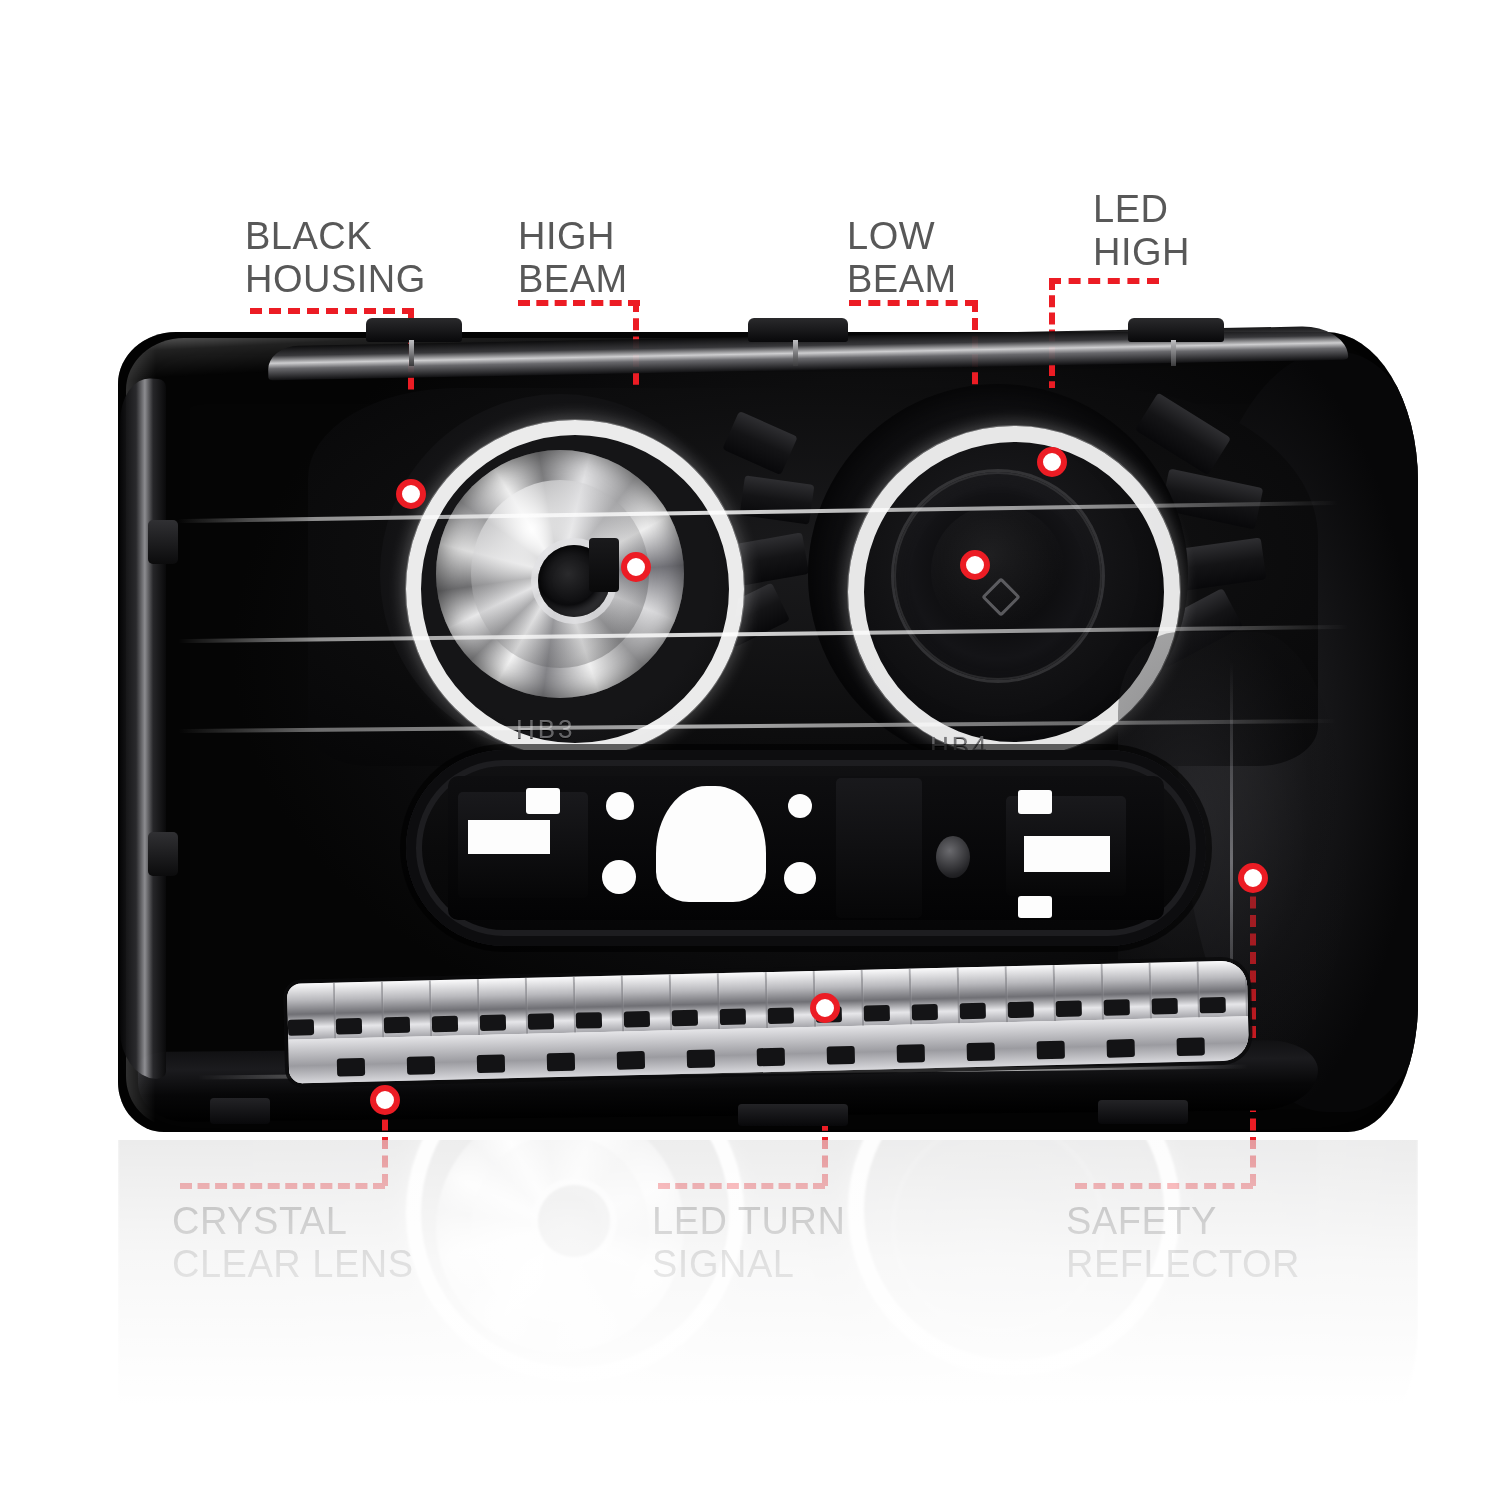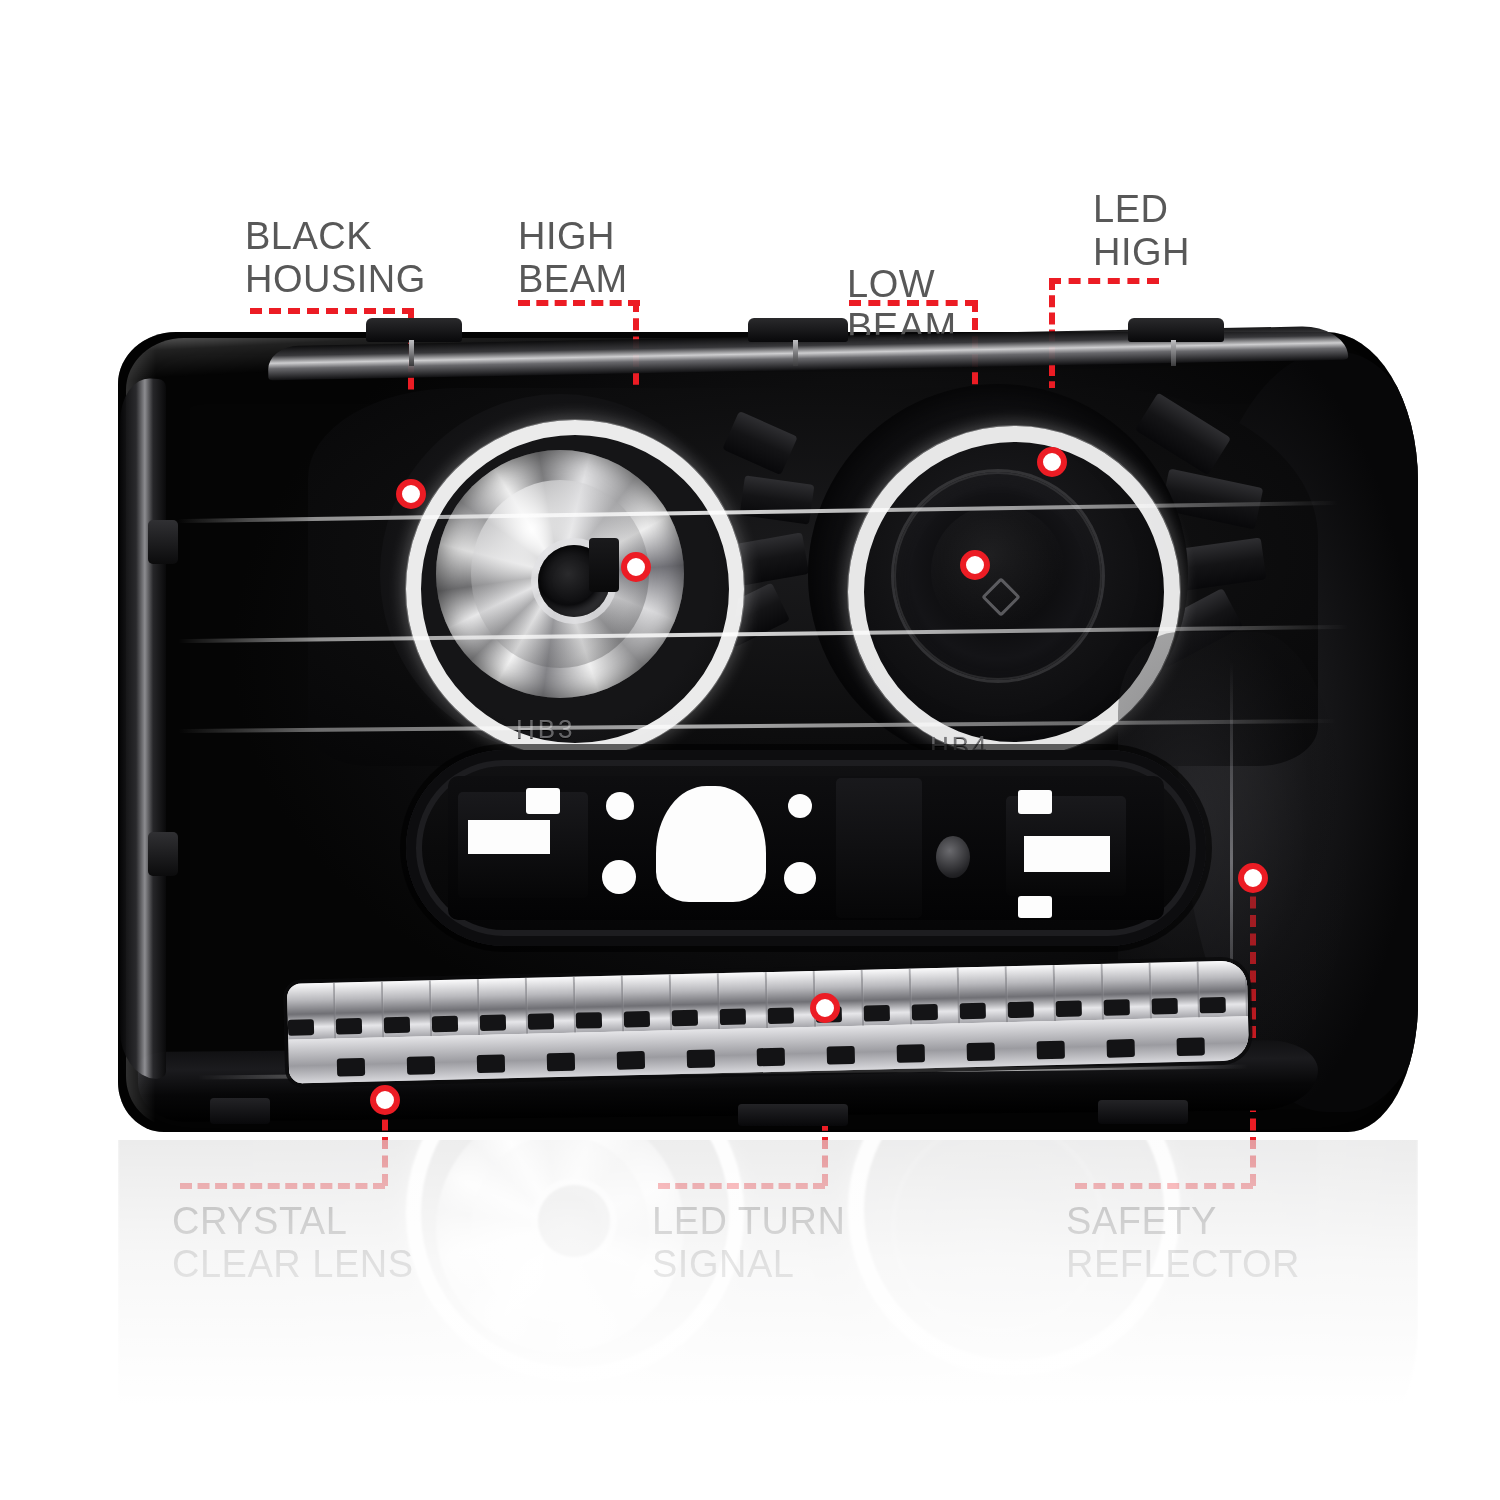--- a/index.html
+++ b/index.html
@@ -480,21 +480,21 @@
   <div class="dot" style="left:385px;top:1100px;"></div>
   <div class="dot" style="left:825px;top:1008px;"></div>
   <div class="dot" style="left:1253px;top:878px;"></div>
 
   <div class="callout-label" style="left:245px;top:215px;">BLACK
 HOUSING</div>
 
   <div class="callout-label" style="left:518px;top:215px;">HIGH
 BEAM</div>
 
-  <div class="callout-label" style="left:847px;top:215px;margin-top:48px;">LOW
+  <div class="callout-label" style="left:847px;top:215px;">LOW
 BEAM</div>
 
   <div class="callout-label right-al" style="left:1093px;top:188px;">LED
 HIGH</div>
 
   <div class="callout-label" style="left:172px;top:1200px;">CRYSTAL
 CLEAR LENS</div>
 
   <div class="callout-label" style="left:652px;top:1200px;">LED TURN
 SIGNAL</div>

